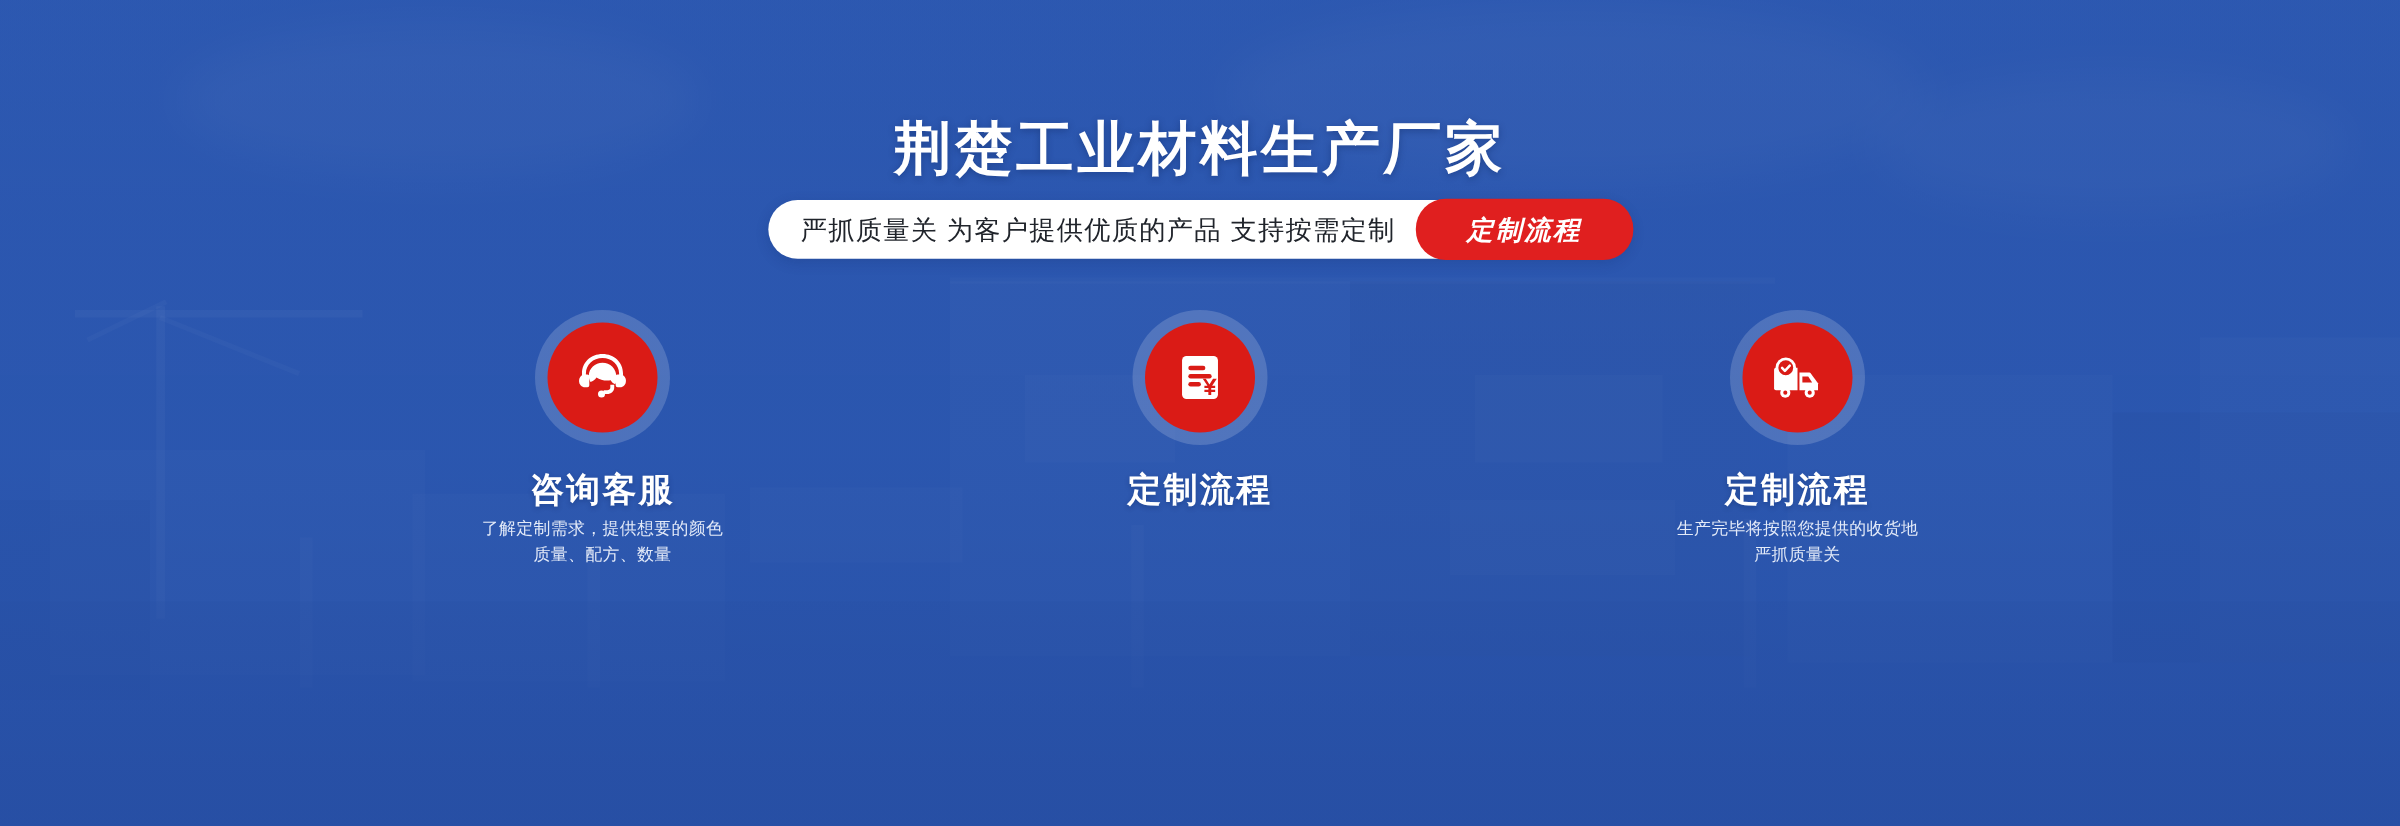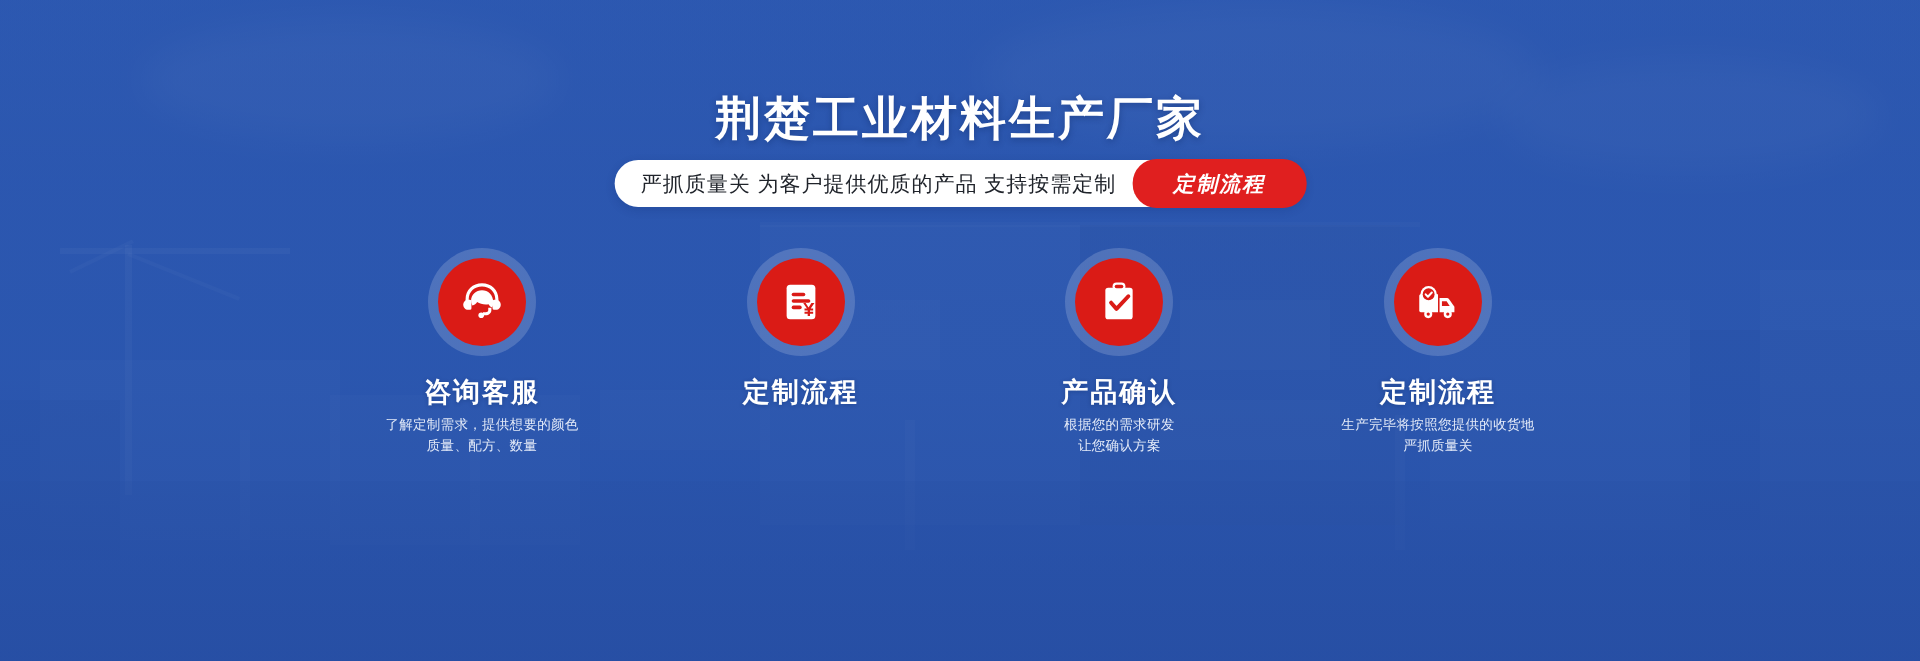--- a/index.html
+++ b/index.html
@@ -123,21 +123,21 @@
     white-space:nowrap;
     text-shadow:0 1px 4px rgba(8,30,80,.30);
   }
   .step-desc{
     color:#e3eaf8;
     font-size:13.5px;
     line-height:1.55;
     letter-spacing:.3px;
     max-width:200px;
   }
-  .step-desc span{display:block;}
+  .step-desc span{display:block;font-family:Liberation Mono, monospace;}
 </style>
 </head>
 <body>
 
 <div id="stage">
 
   <div class="bg-layer">
     <div class="sky"></div>
 
     <div class="cloud" style="left:140px;top:20px;width:420px;height:120px;"></div>
@@ -217,37 +217,20 @@
               <rect x="19" y="37" width="14" height="5" rx="2.5" fill="#da1b16"></rect>
               <g fill="#da1b16">
                 <path d="M38.5 33.5l4 6.2 4-6.2h4.2l-5.2 7.6h3.4v2.6h-4.4v1.9h4.4v2.6h-4.4v3.3h-3.2v-3.3h-4.4v-2.6h4.4v-1.9h-4.4v-2.6h3.4l-5.2-7.6h4.2z"></path>
               </g>
             </svg>
           </div>
         </div>
         <div class="step-title">定制流程</div>
       </div>
 
-      <div class="step">
-        <div class="badge">
-          <div class="disc">
-            <svg width="46" height="46" viewBox="0 0 64 64">
-              <rect x="13" y="12" width="38" height="44" rx="4" fill="#ffffff"></rect>
-              <rect x="23" y="5" width="18" height="11" rx="5.5" fill="#ffffff"></rect>
-              <rect x="26" y="8" width="12" height="5" rx="2.5" fill="#da1b16"></rect>
-              <path d="M21 33l7.5 8.5L45 24" fill="none" stroke="#da1b16" stroke-width="5.5" stroke-linecap="round" stroke-linejoin="round"></path>
-            </svg>
-          </div>
-        </div>
-        <div class="step-title">产品确认</div>
-        <div class="step-desc">
-          <span>根据您的需求研发</span>
-          <span>让您确认方案</span>
-        </div>
-      </div>
 
 
       <div class="step">
         <div class="badge">
           <div class="disc">
             <svg width="50" height="50" viewBox="0 0 64 64">
               <g fill="#ffffff">
                 <path d="M10 22h22v23H10a2 2 0 0 1-2-2V24a2 2 0 0 1 2-2z"></path>
                 <path d="M34 27h9.5c1 0 1.9.5 2.5 1.3L53 38v7H34V27z"></path>
                 <circle cx="19.5" cy="47.5" r="5.2"></circle>

